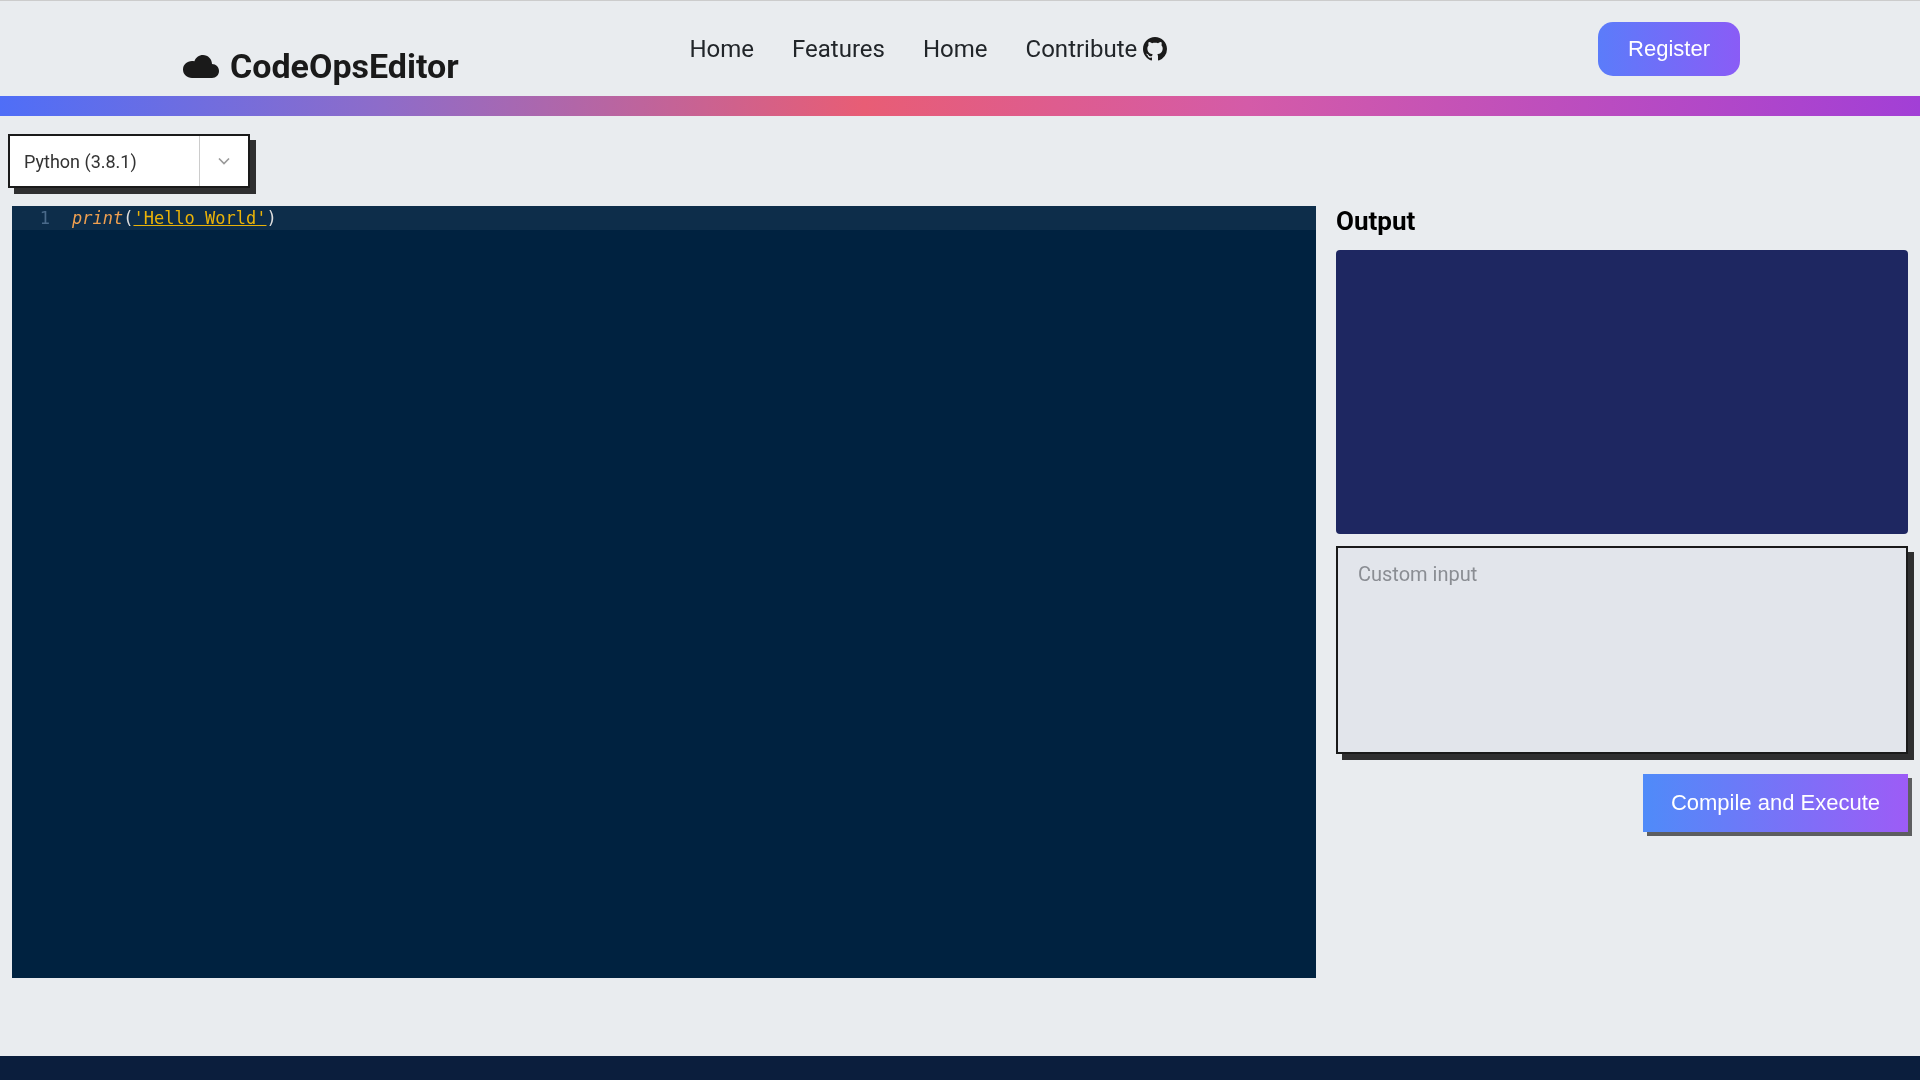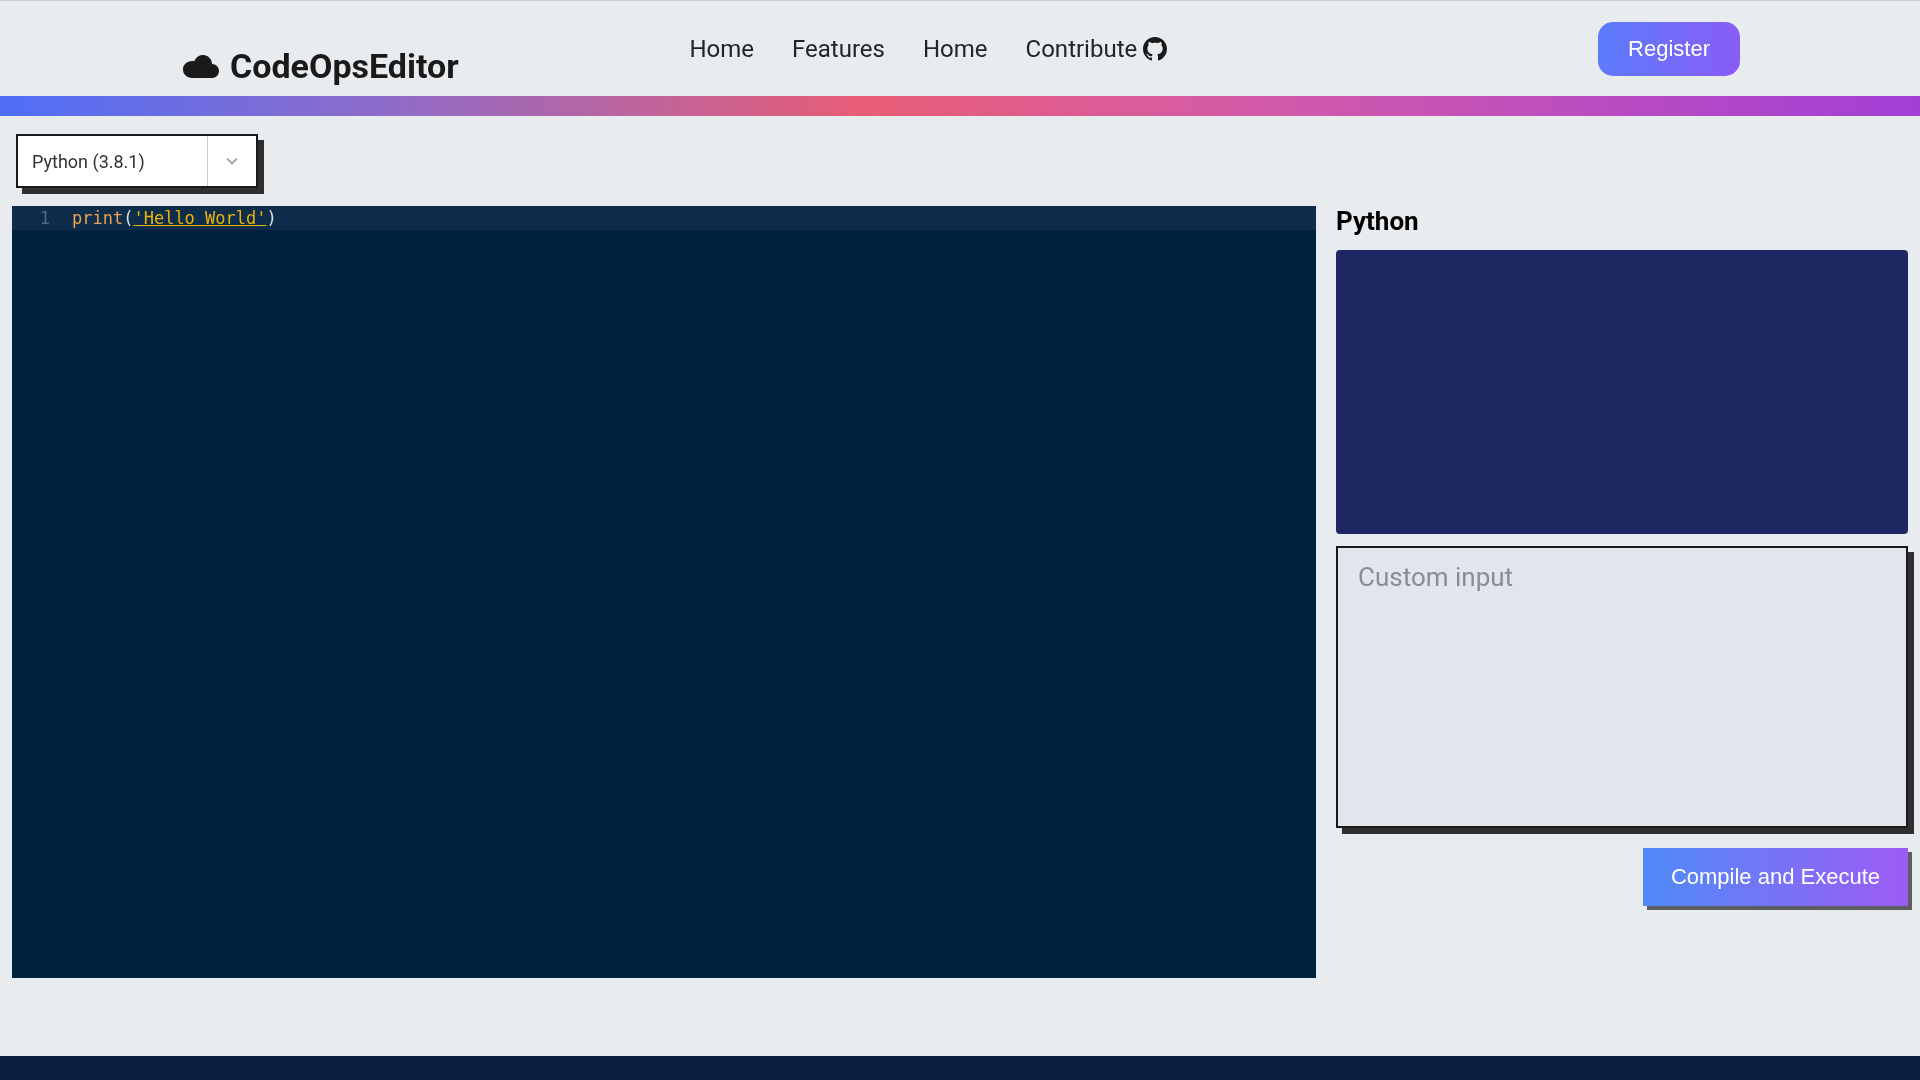--- a/index.html
+++ b/index.html
@@ -75,21 +75,20 @@
 .gradient-bar {
   height: 20px;
   background: linear-gradient(90deg, #4f6ef7 0%, #8e6cc9 20%, #e85d75 45%, #d45ba8 65%, #a23fd6 100%);
 }
 
 
 .toolbar {
   display: flex;
   gap: 31px;
   padding: 18px 12px 18px 8px;
-  margin-left: 8px;
 }
 .select-wrap {
   position: relative;
   background: #fff;
   border: 2px solid #1a1a1a;
   width: 242px;
   height: 54px;
   display: flex;
   align-items: center;
   justify-content: space-between;
@@ -137,21 +136,21 @@
 }
 .gutter {
   width: 60px;
   text-align: right;
   padding-right: 22px;
   color: #4a6a8a;
 }
 .code-content {
   display: flex;
 }
-.code-func { color: #f0a050; }
+.code-func { color: #f0a050; font-style: italic; }
 .code-paren { color: #ddd; }
 .code-str { color: #eab308; text-decoration: underline; }
 
 
 .right-panel {
   flex: 1;
   display: flex;
   flex-direction: column;
 }
 .output-label {
@@ -161,24 +160,24 @@
 }
 .output-box {
   background: #1e2761;
   height: 284px;
   border-radius: 4px;
   margin-bottom: 12px;
 }
 .input-box {
   background: #e2e5eb;
   border: 2px solid #1a1a1a;
-  height: 282px;
+  height: 208px;
   width: 100%;
   padding: 14px 20px;
-  font-size: 26px;
+  font-size: 20px;
   color: #888;
   resize: none;
   outline: none;
   box-shadow: 6px 6px 0 0 rgba(0,0,0,0.8);
   font-family: inherit;
 }
 .input-box::placeholder {
   color: #8a8d93;
 }
 .compile-btn {
@@ -248,20 +247,20 @@
       <div class="code-content">
         <span class="code-func">print</span>
           <span class="code-paren">(</span>
           <span class="code-str">'Hello World'</span>
           <span class="code-paren">)</span>
       </div>
     </div>
   </div>
 
   <div class="right-panel">
-    <div class="output-label">Python</div>
+    <div class="output-label">Output</div>
     <div class="output-box"></div>
     <textarea class="input-box" placeholder="Custom input" style=""></textarea>
     <button class="compile-btn">Compile and Execute</button>
   </div>
 </div>
 
 <div class="footer-bar"></div>
 
 </body></html>

